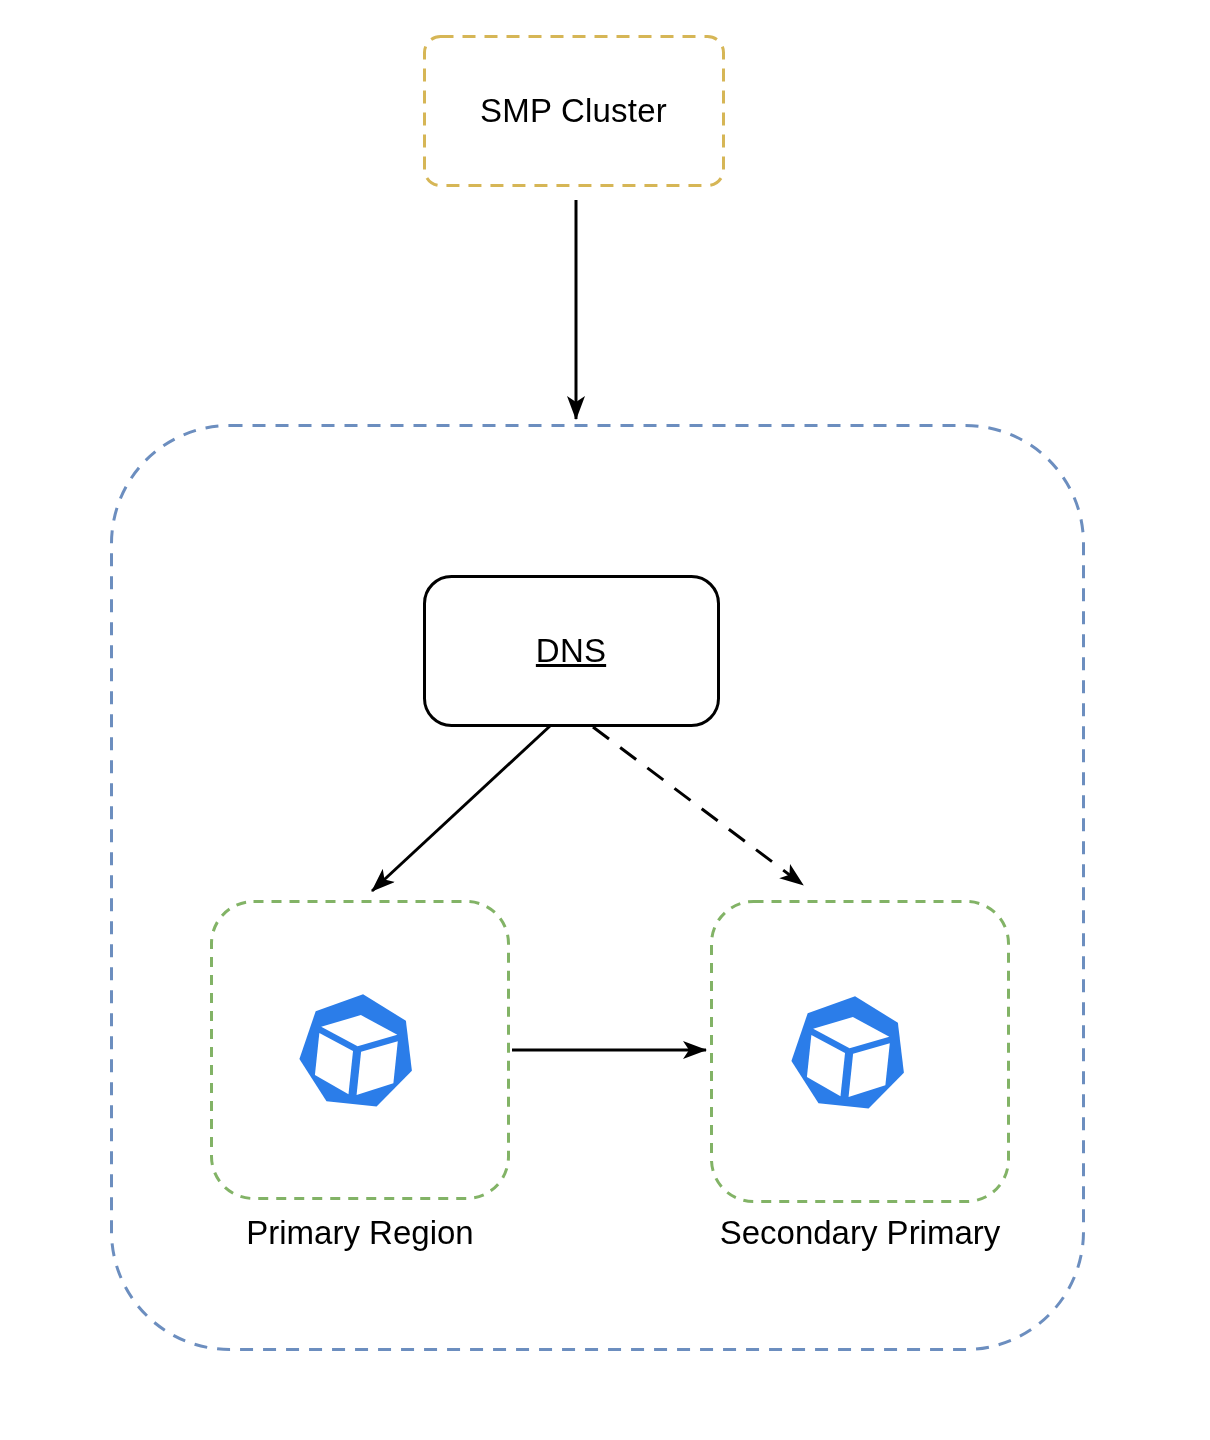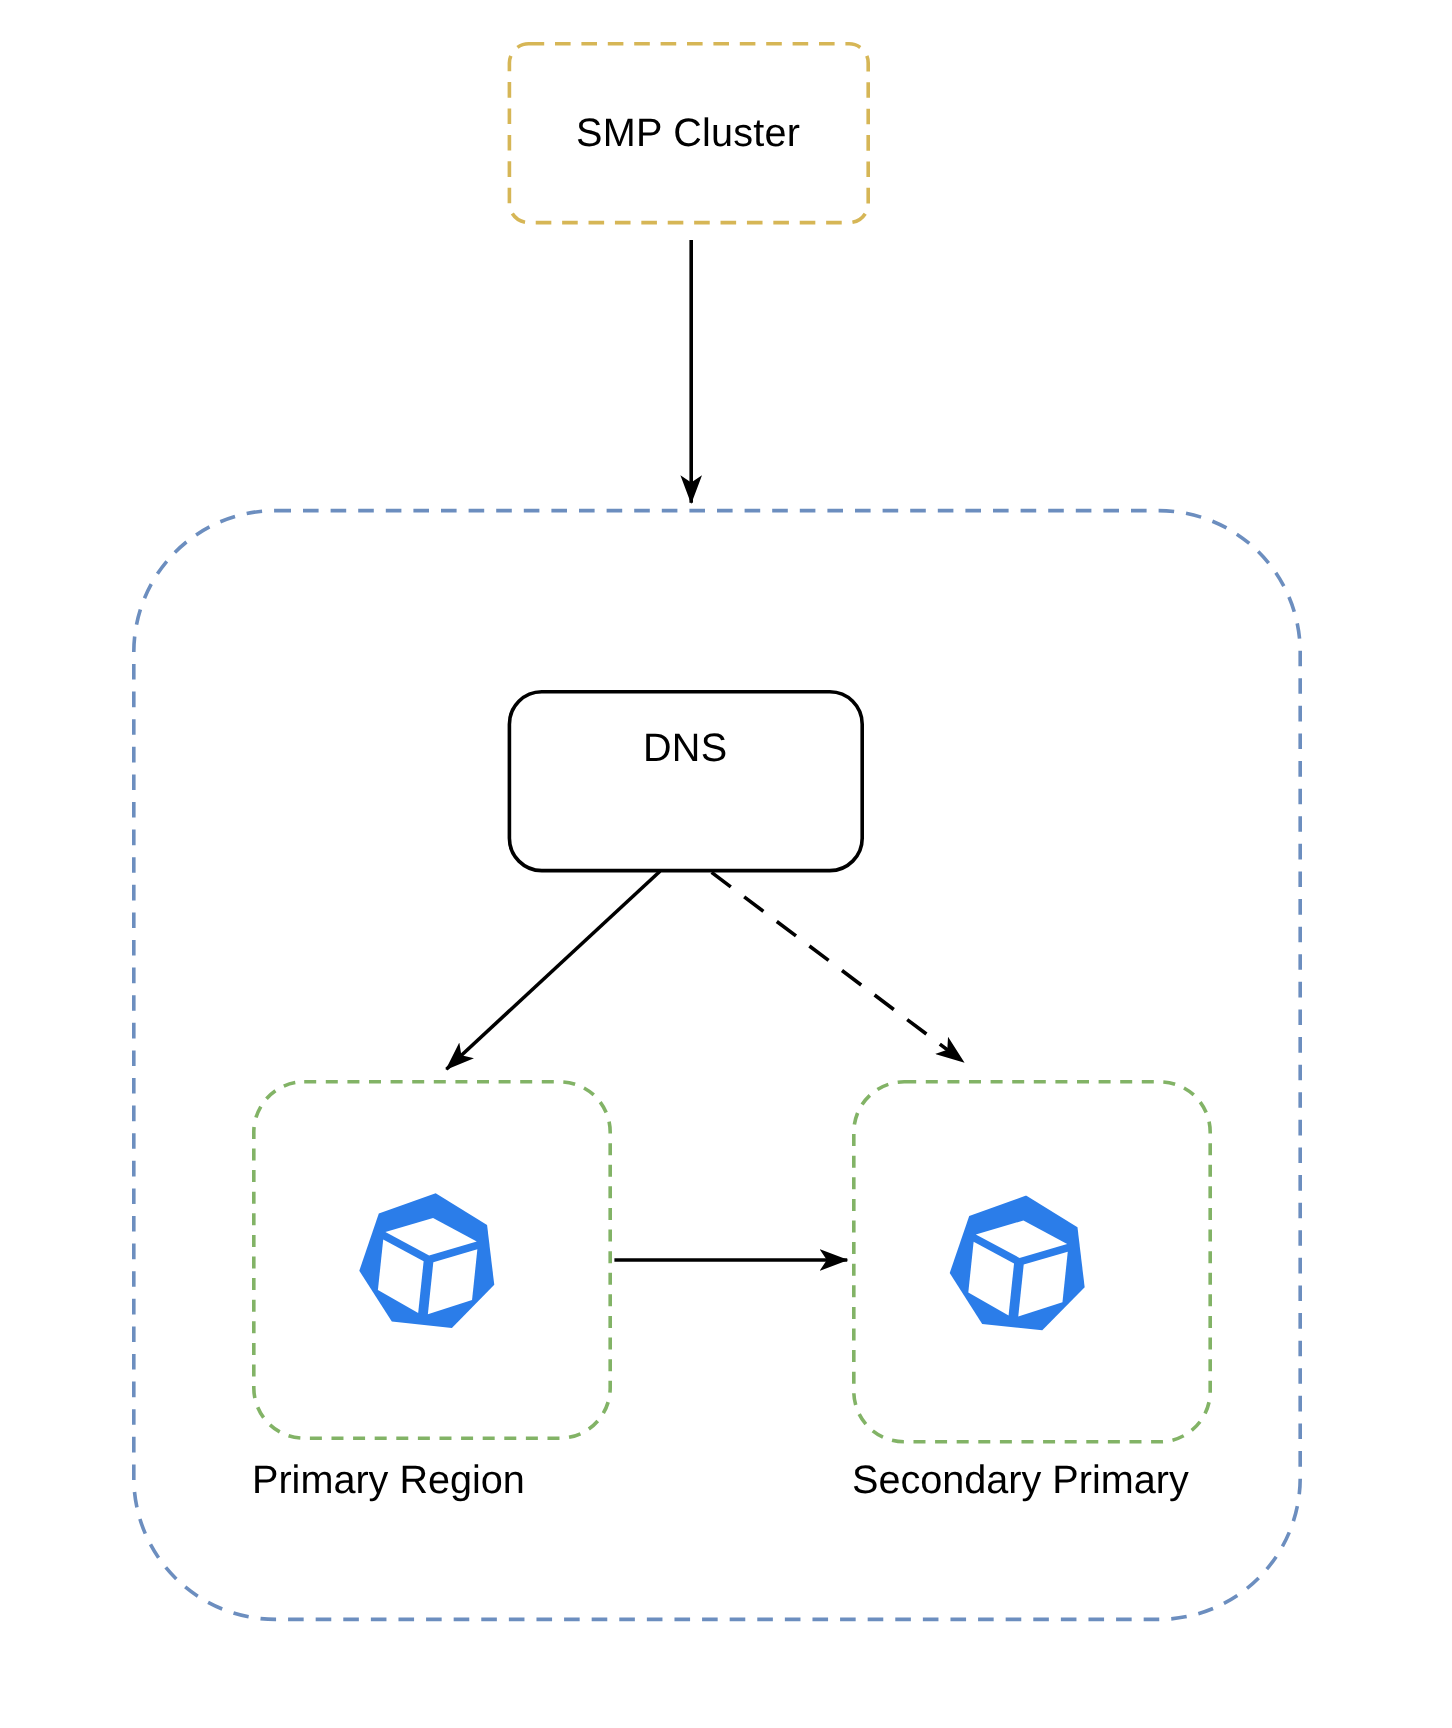--- a/index.html
+++ b/index.html
@@ -27,20 +27,21 @@
     display: flex;
     align-items: center;
     justify-content: center;
     text-align: center;
     font-size: 33px;
     color: var(--text, #000000);
     letter-spacing: 0.2px;
   }
   .caption-label {
     position: absolute;
+    text-align: center;
     font-size: 33px;
     color: var(--text, #000000);
   }
   .region-icon {
     position: absolute;
     width: 116px;
     height: 116px;
   }
 </style>
 </head>
@@ -69,21 +70,21 @@
 
     <line x1="550" y1="726" x2="372" y2="891" stroke="#000000" stroke-width="3" marker-end="url(#arrowhead)"></line>
 
     <line x1="593" y1="727" x2="803" y2="885" stroke="#000000" stroke-width="3" stroke-dasharray="20 14" marker-end="url(#arrowhead)"></line>
 
     <line x1="512" y1="1050" x2="706" y2="1050" stroke="#000000" stroke-width="3" marker-end="url(#arrowhead)"></line>
   </svg>
 
   <div class="node-label" style="left:424px; top:36px; width:299px; height:149px;">SMP Cluster</div>
 
-  <div class="node-label" style="left:424px; top:548px; width:294px; height:149px;">DNS</div>
+  <div class="node-label" style="left:424px; top:576px; width:294px; height:149px;text-decoration:underline;">DNS</div>
 
   <div class="caption-label" style="left:210px; top:1214px; width:300px;">Primary Region</div>
 
   <div class="caption-label" style="left:710px; top:1214px; width:300px;">Secondary Primary</div>
 
   <svg class="region-icon" style="left:299px; top:994px;" viewBox="0 0 100 100" xmlns="http://www.w3.org/2000/svg">
     <g transform="rotate(6 50 50)">
       <polygon points="50,0 89.1,18.8 98.75,61.1 71.7,95.05 28.3,95.05 1.25,61.1 10.9,18.8" fill="#2b7de9" class="heptagon-fill"></polygon>
       <path d="M50,18 L83,31.5 L50,45 L17,31.5 Z" fill="#ffffff"></path>
       <path d="M16,37 L46.5,49.5 L46.5,87 L16,73.5 Z" fill="#ffffff"></path>

